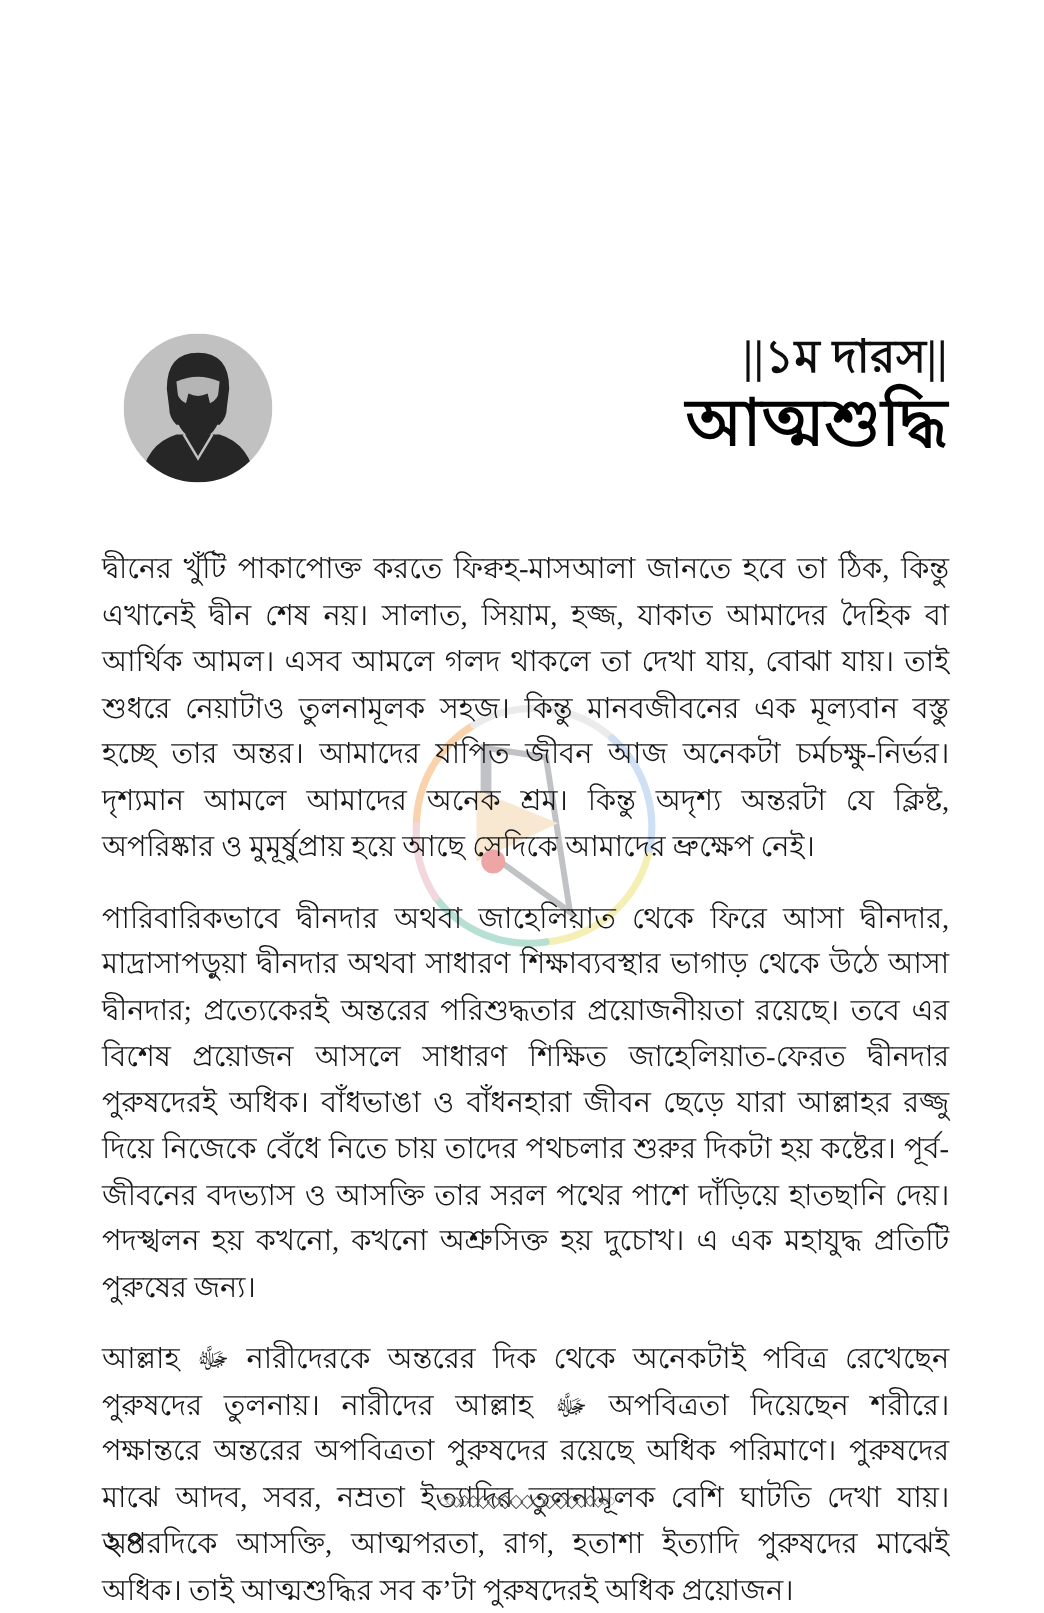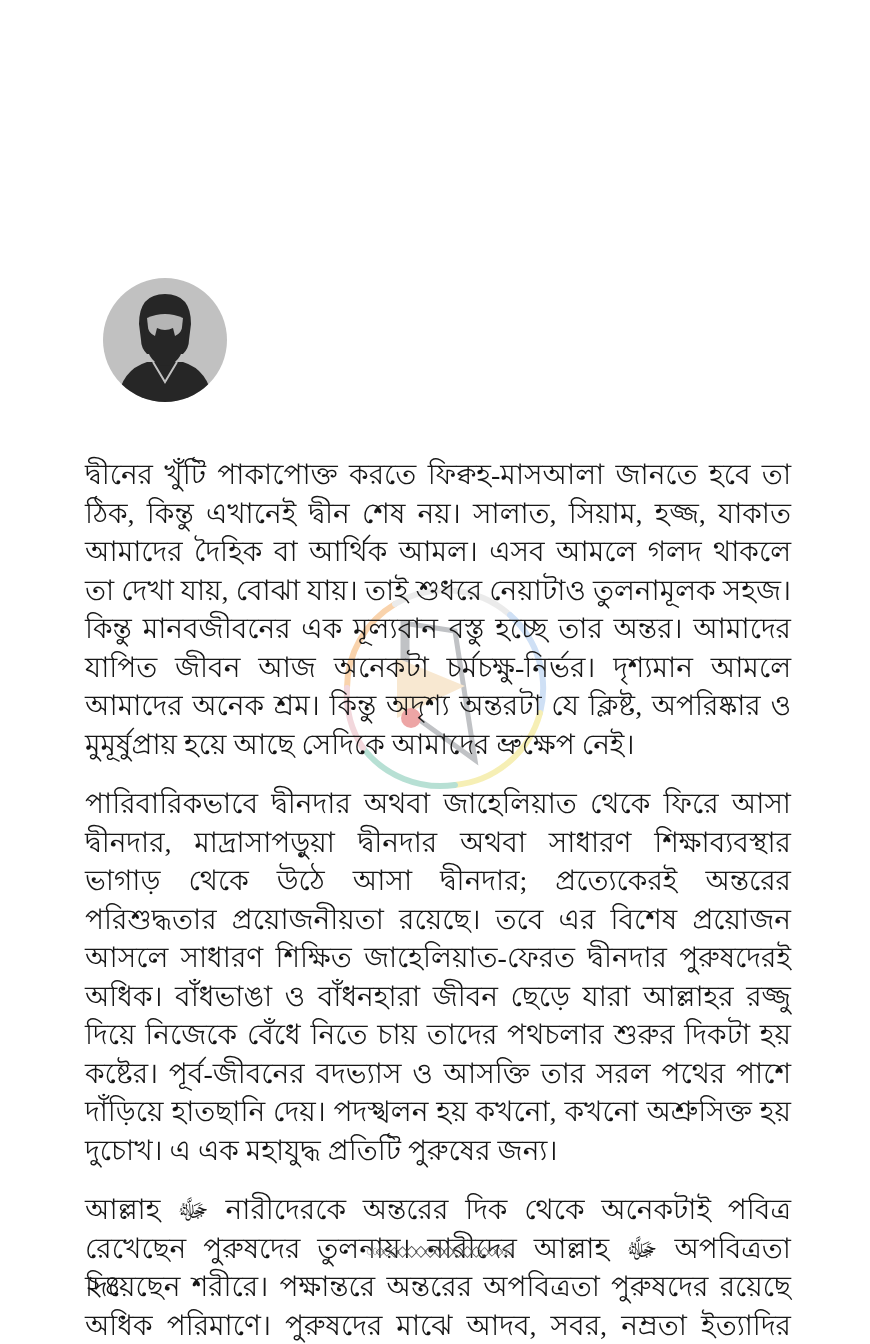--- a/index.html
+++ b/index.html
@@ -61,21 +61,21 @@
   }
   .body-text {
     position: absolute;
     top: 456px;
     left: 85px;
     width: 706px;
     z-index: 2;
   }
   .body-text p {
     margin: 0 0 21px 0;
-    font-size: 28px;
+    font-size: 24px;
     line-height: 38.5px;
     text-align: justify;
     color: #171717;
   }
   
   .watermark {
     position: absolute;
     top: 568px;
     left: 325px;
     width: 240px;
@@ -153,20 +153,24 @@
 
         <path d="M36 46 Q36 16 62 16 Q88 16 88 46 L86 62 Q86 70 80 76 L44 76 Q38 70 38 62 Z" fill="#262626"></path>
 
         <path d="M44 40 Q62 32 80 40 L78 58 Q74 66 62 68 Q50 66 46 58 Z" fill="#b5b5b5"></path>
 
         <path d="M42 44 Q40 74 52 84 Q62 92 72 84 Q84 74 82 44 Q78 56 72 58 L70 50 Q62 54 54 50 L52 58 Q46 56 42 44 Z" fill="#262626"></path>
 
         <rect x="56" y="52" width="12" height="6" rx="2" fill="#262626"></rect>
       </g>
     </svg>
+    <div class="header-titles">
+      <div class="lesson-label">||১ম দারস||</div>
+      <div class="chapter-title">আত্মশুদ্ধি</div>
+    </div>
   </div>
 
 
   <div class="body-text">
     <p>দ্বীনের খুঁটি পাকাপোক্ত করতে ফিক্বহ-মাসআলা জানতে হবে তা ঠিক, কিন্তু এখানেই দ্বীন শেষ নয়। সালাত, সিয়াম, হজ্জ, যাকাত আমাদের দৈহিক বা আর্থিক আমল। এসব আমলে গলদ থাকলে তা দেখা যায়, বোঝা যায়। তাই শুধরে নেয়াটাও তুলনামূলক সহজ। কিন্তু মানবজীবনের এক মূল্যবান বস্তু হচ্ছে তার অন্তর। আমাদের যাপিত জীবন আজ অনেকটা চর্মচক্ষু-নির্ভর। দৃশ্যমান আমলে আমাদের অনেক শ্রম। কিন্তু অদৃশ্য অন্তরটা যে ক্লিষ্ট, অপরিষ্কার ও মুমূর্ষুপ্রায় হয়ে আছে সেদিকে আমাদের ভ্রুক্ষেপ নেই।</p>
     <p>পারিবারিকভাবে দ্বীনদার অথবা জাহেলিয়াত থেকে ফিরে আসা দ্বীনদার, মাদ্রাসাপড়ুয়া দ্বীনদার অথবা সাধারণ শিক্ষাব্যবস্থার ভাগাড় থেকে উঠে আসা দ্বীনদার; প্রত্যেকেরই অন্তরের পরিশুদ্ধতার প্রয়োজনীয়তা রয়েছে। তবে এর বিশেষ প্রয়োজন আসলে সাধারণ শিক্ষিত জাহেলিয়াত-ফেরত দ্বীনদার পুরুষদেরই অধিক। বাঁধভাঙা ও বাঁধনহারা জীবন ছেড়ে যারা আল্লাহর রজ্জু দিয়ে নিজেকে বেঁধে নিতে চায় তাদের পথচলার শুরুর দিকটা হয় কষ্টের। পূর্ব-জীবনের বদভ্যাস ও আসক্তি তার সরল পথের পাশে দাঁড়িয়ে হাতছানি দেয়। পদস্খলন হয় কখনো, কখনো অশ্রুসিক্ত হয় দুচোখ। এ এক মহাযুদ্ধ প্রতিটি পুরুষের জন্য।</p>
     <p>আল্লাহ ﷻ নারীদেরকে অন্তরের দিক থেকে অনেকটাই পবিত্র রেখেছেন পুরুষদের তুলনায়। নারীদের আল্লাহ ﷻ অপবিত্রতা দিয়েছেন শরীরে। পক্ষান্তরে অন্তরের অপবিত্রতা পুরুষদের রয়েছে অধিক পরিমাণে। পুরুষদের মাঝে আদব, সবর, নম্রতা ইত্যাদির তুলনামূলক বেশি ঘাটতি দেখা যায়। অপরদিকে আসক্তি, আত্মপরতা, রাগ, হতাশা ইত্যাদি পুরুষদের মাঝেই অধিক। তাই আত্মশুদ্ধির সব ক’টা পুরুষদেরই অধিক প্রয়োজন।</p>
   </div>
 
   <div class="ornament-divider"><span style="font-size: 9px; color: rgb(138, 138, 138);">○</span><span style="font-size: 10px; color: rgb(138, 138, 138);">◇</span><span style="font-size: 12px; color: rgb(76, 76, 76);">◇</span><span style="font-size: 13px; color: rgb(76, 76, 76);">◇</span><span style="font-size: 14px; color: rgb(76, 76, 76);">◇</span><span style="font-size: 15px; color: rgb(76, 76, 76);">◇</span><span style="font-size: 16px; color: rgb(76, 76, 76);">◇</span><span style="font-size: 16px; color: rgb(76, 76, 76);">◇</span><span style="font-size: 16px; color: rgb(76, 76, 76);">◇</span><span style="font-size: 16px; color: rgb(76, 76, 76);">◇</span><span style="font-size: 16px; color: rgb(76, 76, 76);">◇</span><span style="font-size: 16px; color: rgb(76, 76, 76);">◇</span><span style="font-size: 16px; color: rgb(76, 76, 76);">◇</span><span style="font-size: 15px; color: rgb(76, 76, 76);">◇</span><span style="font-size: 14px; color: rgb(76, 76, 76);">◇</span><span style="font-size: 13px; color: rgb(76, 76, 76);">◇</span><span style="font-size: 12px; color: rgb(76, 76, 76);">◇</span><span style="font-size: 10px; color: rgb(138, 138, 138);">◇</span><span style="font-size: 9px; color: rgb(138, 138, 138);">○</span></div>

